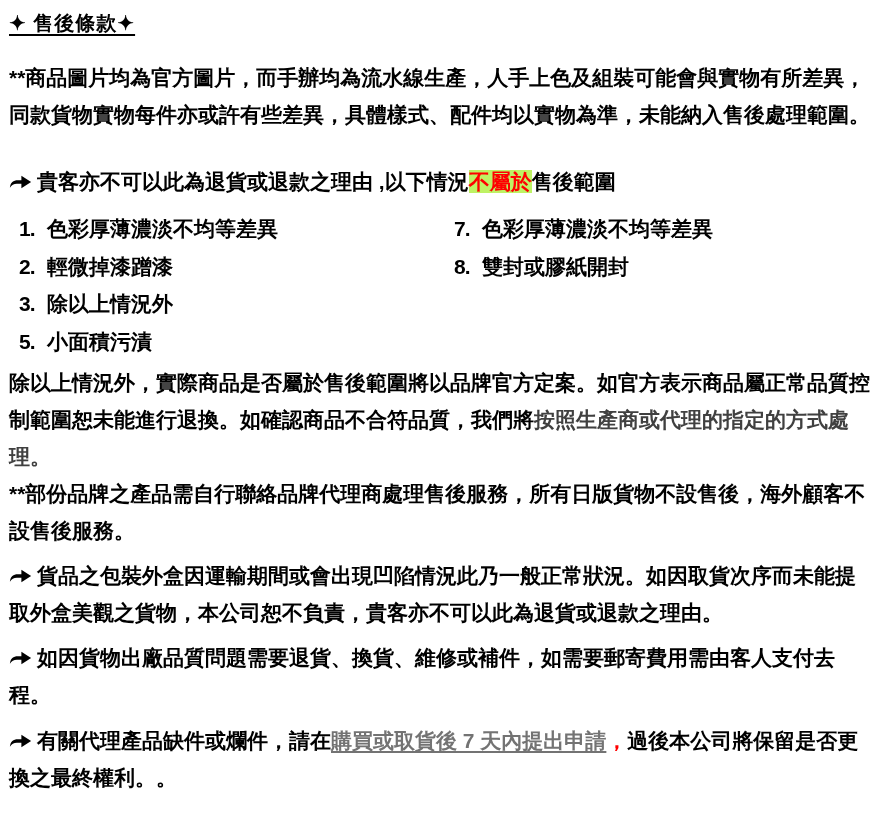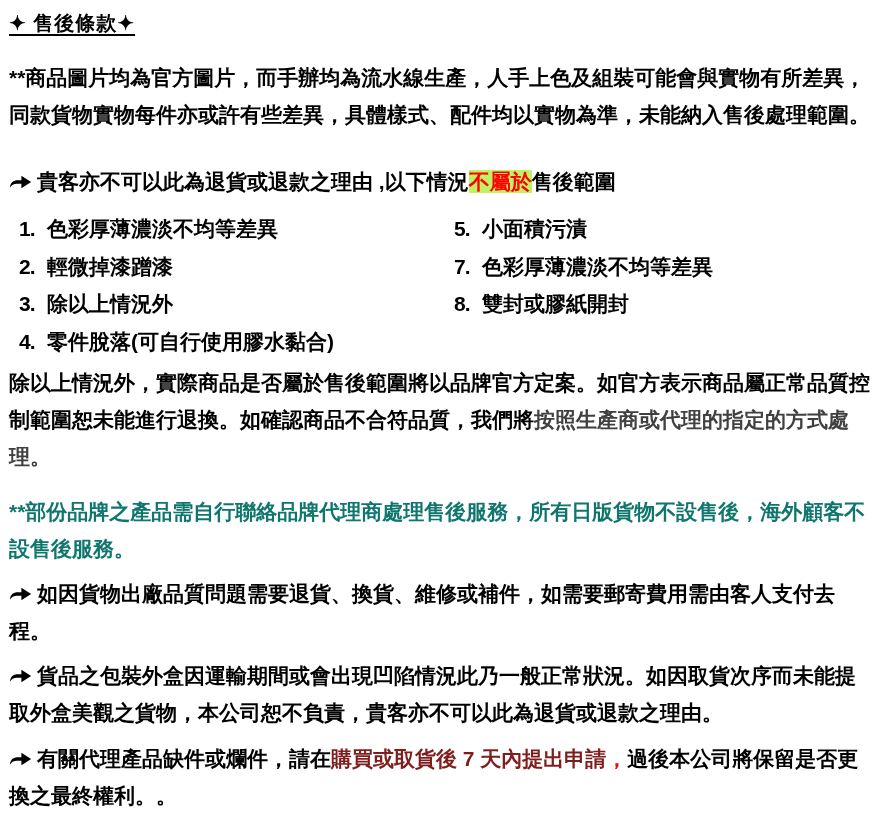--- a/index.html
+++ b/index.html
@@ -19,29 +19,30 @@
     text-underline-offset: 4px;
     text-decoration-thickness: 2px;
     letter-spacing: 1px;
   }
 
   p.body, .hdr, .note { font-size: 21px; line-height: 37px; }
 
   .intro    { margin-top: 21px; }
   .hdr      { margin-top: 30px; }
   .decision { }
-  .warning  { margin-top: 18px; color: #0f766e; }
+  .warning  { color: #000000; }
   .note-1   { margin-top: 8px; }
   .note-2   { margin-top: 8px; }
   .note-3   { margin-top: 9px; }
 
   .hl { background: #bef264; color: #ff0000; }
   .gray { color: #404040; }
   .red-u {
-    color: #7f1d1d;
+    color: #737373;
+    text-decoration: underline;
     text-decoration-thickness: 2px;
     text-underline-offset: 3px;
   }
   .red-plain { color: #ff0000; }
 
   .arrow {
     display: inline-block;
     width: 23px; height: 16px;
     margin-right: 5px;
     vertical-align: -1px;
@@ -77,40 +78,39 @@
   <div class="hdr">
     <span class="arrow"><svg viewBox="0 0 26 18">
           <path d="M1 15.5 C1.6 9.5 4.8 7 10 7 L14 7 L14 1.8 L25 9 L14 16.2 L14 11 L9 11 C5.2 11 3 12.4 1 15.5 Z"></path>
         </svg></span><span>貴客亦不可以此為退貨或退款之理由 ,以下情況</span><span class="hl">不屬於</span><span>售後範圍</span>
   </div>
 
   <div class="list">
     <div class="list-item"><span class="num">1.</span><span>色彩厚薄濃淡不均等差異</span></div>
     <div class="list-item"><span class="num">2.</span><span>輕微掉漆蹭漆</span></div>
     <div class="list-item"><span class="num">3.</span><span>除以上情況外</span></div>
-    <div class="list-item"><span class="num">4.</span><span>零件脫落(可自行使用膠水黏合)</span></div>
     <div class="list-item"><span class="num">5.</span><span>小面積污漬</span></div>
     <div class="list-item"><span class="num">7.</span><span>色彩厚薄濃淡不均等差異</span></div>
     <div class="list-item"><span class="num">8.</span><span>雙封或膠紙開封</span></div>
   </div>
 
   <p class="body decision"><span>除以上情況外，實際商品是否屬於售後範圍將以品牌官方定案。如官方表示商品屬正常品質控制範圍恕未能進行退換。如確認商品不合符品質，我們將</span><span class="gray">按照生產商或代理的指定的方式處理。</span></p>
 
   <p class="body warning">**部份品牌之產品需自行聯絡品牌代理商處理售後服務，所有日版貨物不設售後，海外顧客不設售後服務。</p>
 
+  <div class="note note-2">
+    <span class="arrow"><svg viewBox="0 0 26 18">
+          <path d="M1 15.5 C1.6 9.5 4.8 7 10 7 L14 7 L14 1.8 L25 9 L14 16.2 L14 11 L9 11 C5.2 11 3 12.4 1 15.5 Z"></path>
+        </svg></span><span>貨品之包裝外盒因運輸期間或會出現凹陷情況此乃一般正常狀況。如因取貨次序而未能提取外盒美觀之貨物，本公司恕不負責，貴客亦不可以此為退貨或退款之理由。</span>
+  </div>
+
   <div class="note note-1">
     <span class="arrow"><svg viewBox="0 0 26 18">
           <path d="M1 15.5 C1.6 9.5 4.8 7 10 7 L14 7 L14 1.8 L25 9 L14 16.2 L14 11 L9 11 C5.2 11 3 12.4 1 15.5 Z"></path>
         </svg></span><span>如因貨物出廠品質問題需要退貨、換貨、維修或補件，如需要郵寄費用需由客人支付去程。</span>
-  </div>
-
-  <div class="note note-2">
-    <span class="arrow"><svg viewBox="0 0 26 18">
-          <path d="M1 15.5 C1.6 9.5 4.8 7 10 7 L14 7 L14 1.8 L25 9 L14 16.2 L14 11 L9 11 C5.2 11 3 12.4 1 15.5 Z"></path>
-        </svg></span><span>貨品之包裝外盒因運輸期間或會出現凹陷情況此乃一般正常狀況。如因取貨次序而未能提取外盒美觀之貨物，本公司恕不負責，貴客亦不可以此為退貨或退款之理由。</span>
   </div>
 
   <div class="note note-3">
     <span class="arrow"><svg viewBox="0 0 26 18">
           <path d="M1 15.5 C1.6 9.5 4.8 7 10 7 L14 7 L14 1.8 L25 9 L14 16.2 L14 11 L9 11 C5.2 11 3 12.4 1 15.5 Z"></path>
         </svg></span><span>有關代理產品缺件或爛件，請在</span><span class="red-u">購買或取貨後 7 天內提出申請</span><span class="red-plain">，</span><span>過後本公司將保留是否更換之最終權利。。</span>
   </div>
 
 </div>
 

